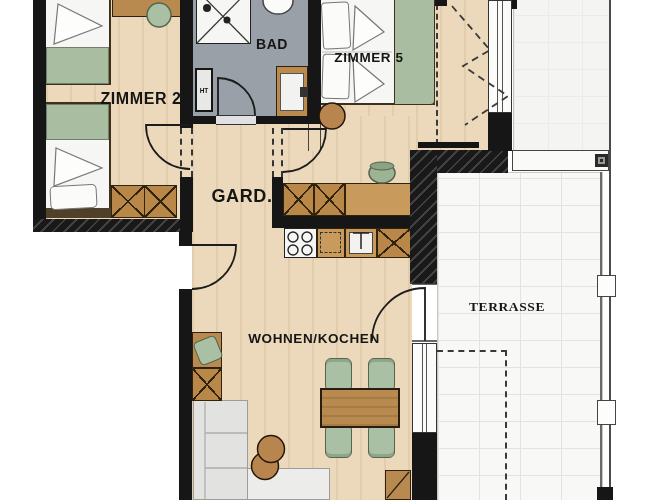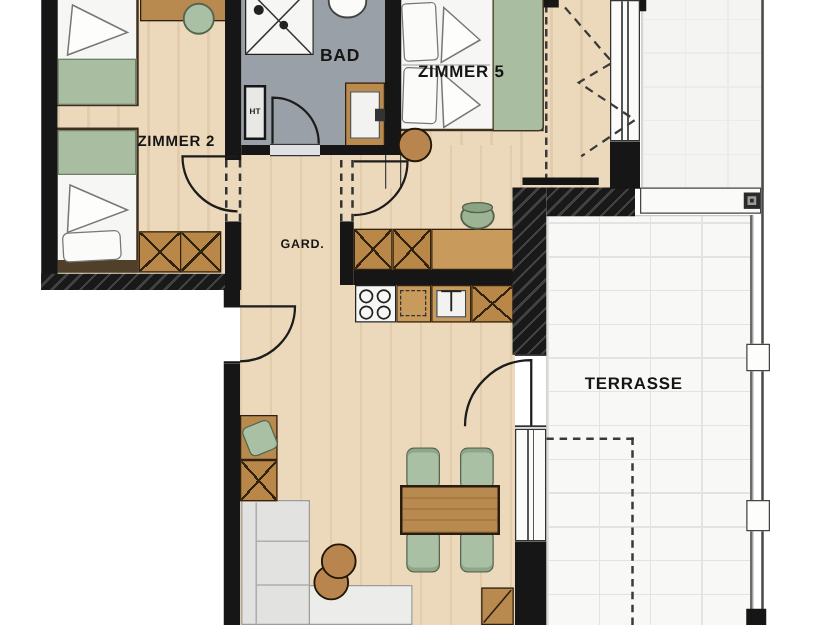--- a/index.html
+++ b/index.html
@@ -193,20 +193,21 @@
 
     <g stroke="#aeaeac" stroke-width="1.3">
       <line x1="205" y1="402" x2="205" y2="499"></line>
       <line x1="205" y1="433" x2="247" y2="433"></line>
       <line x1="205" y1="468" x2="247" y2="468"></line>
     </g>
 
     <line x1="387" y1="498" x2="409" y2="472" stroke="#2e2013" stroke-width="1.2"></line>
   </svg>
 
-  <div class="lbl" style="left:141px;top:113px;font-size:12px;">ZIMMER 2</div>
+  <div class="lbl" style="left:141px;top:99px;font-size:16px;">ZIMMER 2</div>
   <div class="lbl" style="left:272px;top:44px;font-size:14px;">BAD</div>
   <div class="lbl" style="left:369px;top:57px;font-size:13.5px;">ZIMMER 5</div>
-  <div class="lbl" style="left:242px;top:196px;font-size:10px;">GARD.</div>
-  <div class="lbl" style="left:507px;top:307px;font-size:13.5px;">TERRASSE</div>
+  <div class="lbl" style="left:242px;top:196px;font-size:18px;">GARD.</div>
+  <div class="lbl" style="left:314px;top:338px;font-size:13.5px;">WOHNEN/KOCHEN</div>
+  <div class="lbl" style="left:507px;top:307px;font-size:13.5px;font-family:Liberation Serif, serif;">TERRASSE</div>
   <div class="lbl" style="left:204px;top:90px;font-size:6.5px;letter-spacing:0;">HT</div>
 
 </div>
 
 </body></html>

